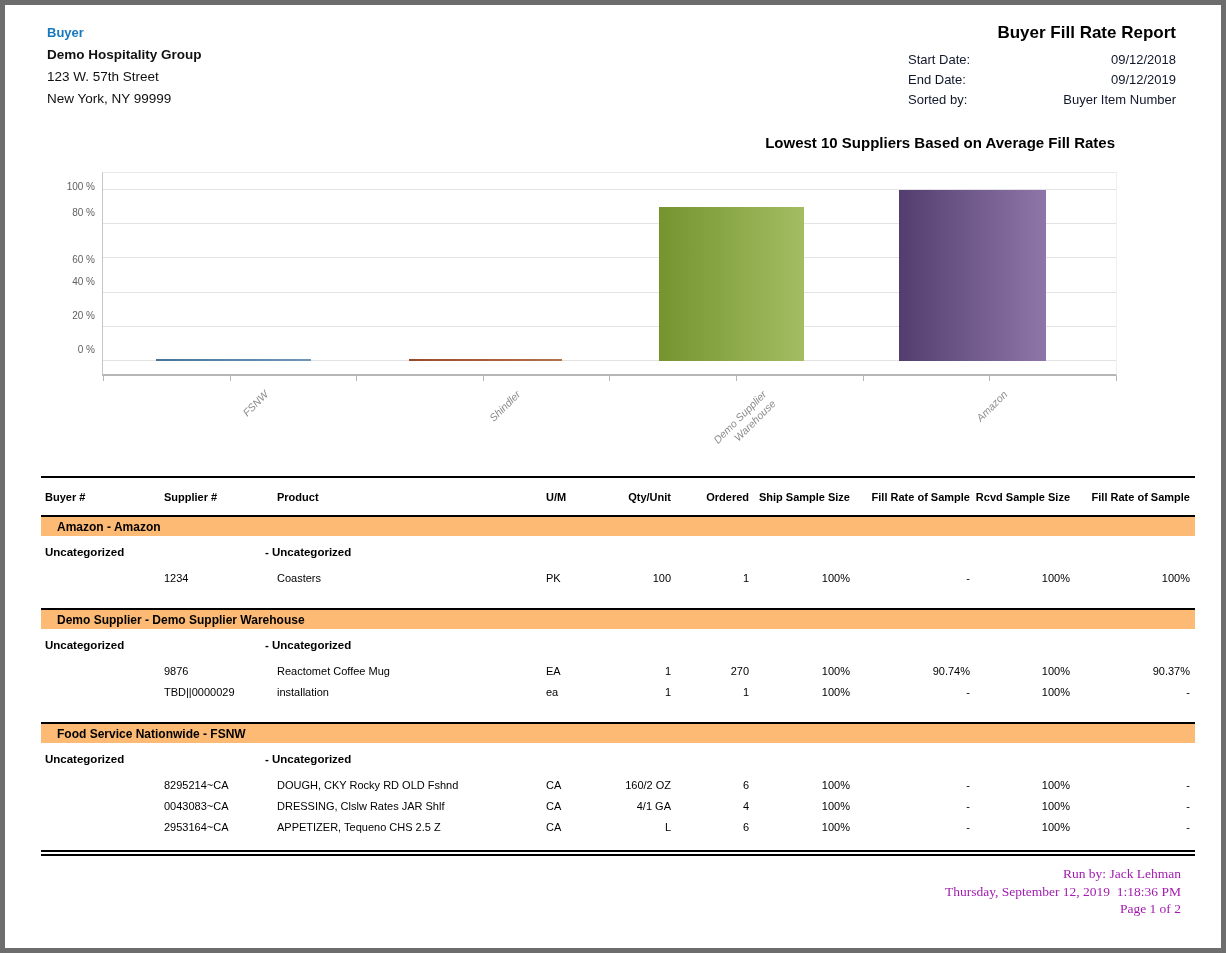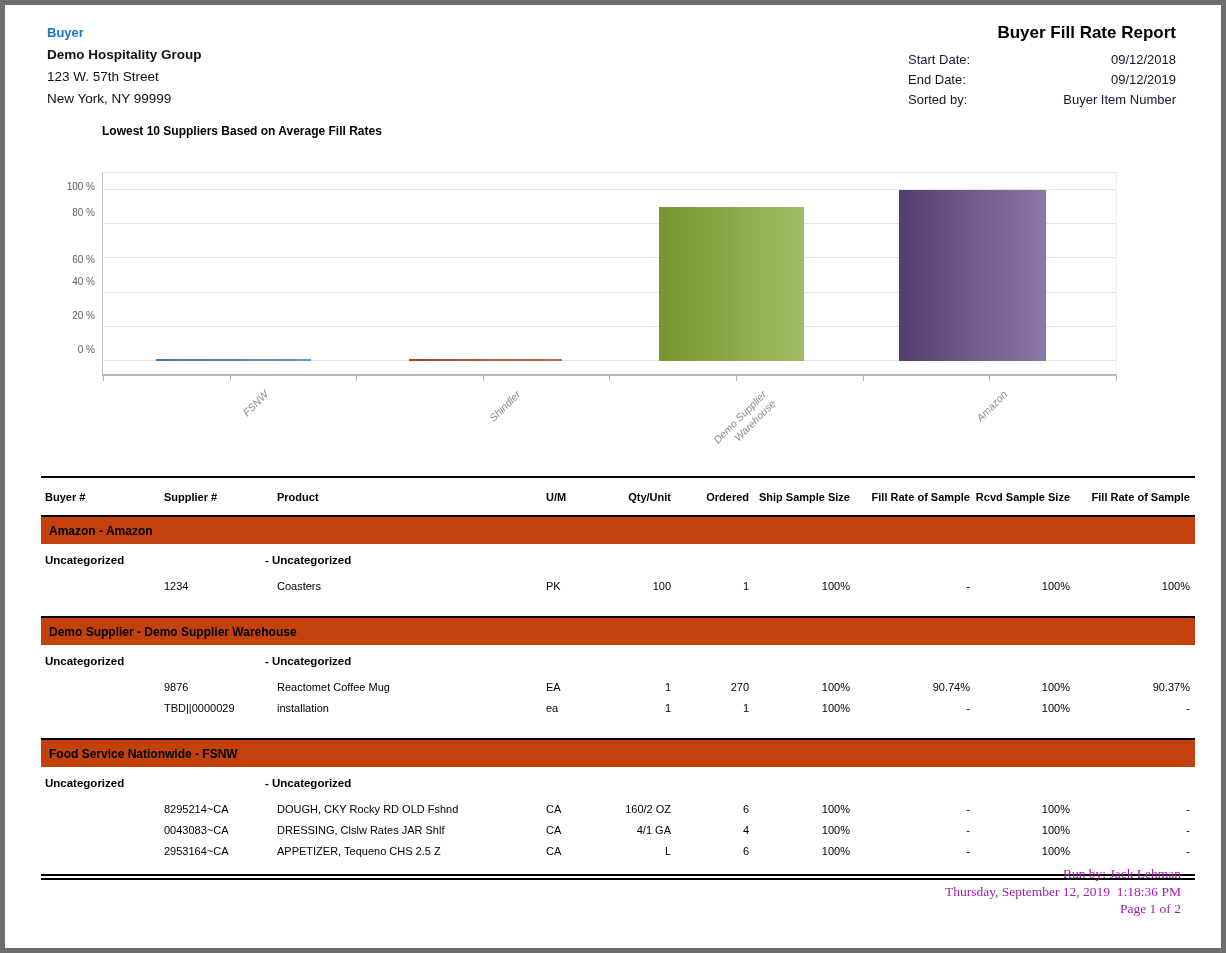--- a/index.html
+++ b/index.html
@@ -8,21 +8,21 @@
     border:5px solid #6d6d6d; background:#ffffff; position:relative; overflow:hidden;
   }
   
   .header-left { position:absolute; left:42px; top:17px; line-height:22px; font-size:13.5px; color:#111; }
   .buyer-label { color:#1878be; font-weight:bold; font-size:13px; }
   .company { font-weight:bold; }
   .header-right { position:absolute; right:45px; top:18px; width:268px; }
   .report-title { font-size:17px; font-weight:bold; text-align:right; margin-bottom:7px; color:#000; }
   .meta-row { display:flex; justify-content:space-between; font-size:13px; line-height:20px; color:#0f172a; }
   
-  .chart-title { position:absolute; top:119px; left:97px; width:1013px; text-align:left; font-size:12px; font-weight:bold; }
+  .chart-title { position:absolute; top:129px; left:97px; width:1013px; text-align:right; font-size:15px; font-weight:bold; }
   .plot {
     position:absolute; left:97px; top:167px; width:1013px; height:201px;
     border-left:1px solid #c6c6c6; border-bottom:2px solid #b6b6b6;
     border-top:1px solid #e9e9e9; border-right:1px solid #efefef; box-sizing:content-box;
   }
   .gridline { position:absolute; left:0; right:0; height:1px; background:#e3e3e3; }
   .ytick-label { position:absolute; left:-60px; width:52px; text-align:right; font-size:10px; color:#5f5f5f; transform:translateY(-6px); }
   .bar { position:absolute; }
   .axis-tick { position:absolute; top:100%; margin-top:2px; width:1px; height:5px; background:#b6b6b6; }
   .xlabel {
@@ -31,21 +31,21 @@
     font-style:italic; color:#8c8c8c; font-size:10.5px; line-height:12.5px;
   }
   .xlabel span { display:block; }
   
   .report-table { position:absolute; left:36px; top:471px; width:1154px; font-size:11px; color:#000;
     --cols:119px 113px 269px 58px 71px 78px 101px 120px 100px 125px; }
   .rule { border-top:2px solid #000; height:0; }
   .thead { display:grid; grid-template-columns:var(--cols); height:37px; align-items:center; font-weight:bold; }
   .trow  { display:grid; grid-template-columns:var(--cols); height:21px; align-items:center; }
   .subcat { display:grid; grid-template-columns:var(--cols); height:31px; align-items:center; font-weight:bold; font-size:11.5px; }
-  .groupbar { background:#c2410c; height:27px; display:flex; align-items:center; font-weight:bold; font-size:12px; padding-left:8px; box-sizing:border-box; }
+  .groupbar { background:#fdba74; height:19px; display:flex; align-items:center; font-weight:bold; font-size:12px; padding-left:16px; box-sizing:border-box; }
   .tgroup { margin-bottom:20px; }
   .tgroup:last-of-type { margin-bottom:0; }
   .c { padding-left:4px; text-align:left; }
   .r { text-align:right; }
   .last { padding-right:5px; }
   .subprod { margin-left:-12px; }
   .dbl { height:2px; border-top:2px solid #000; border-bottom:2px solid #000; margin-top:13px; }
   
   .footer {
     position:absolute; right:40px; top:860px; text-align:right;

